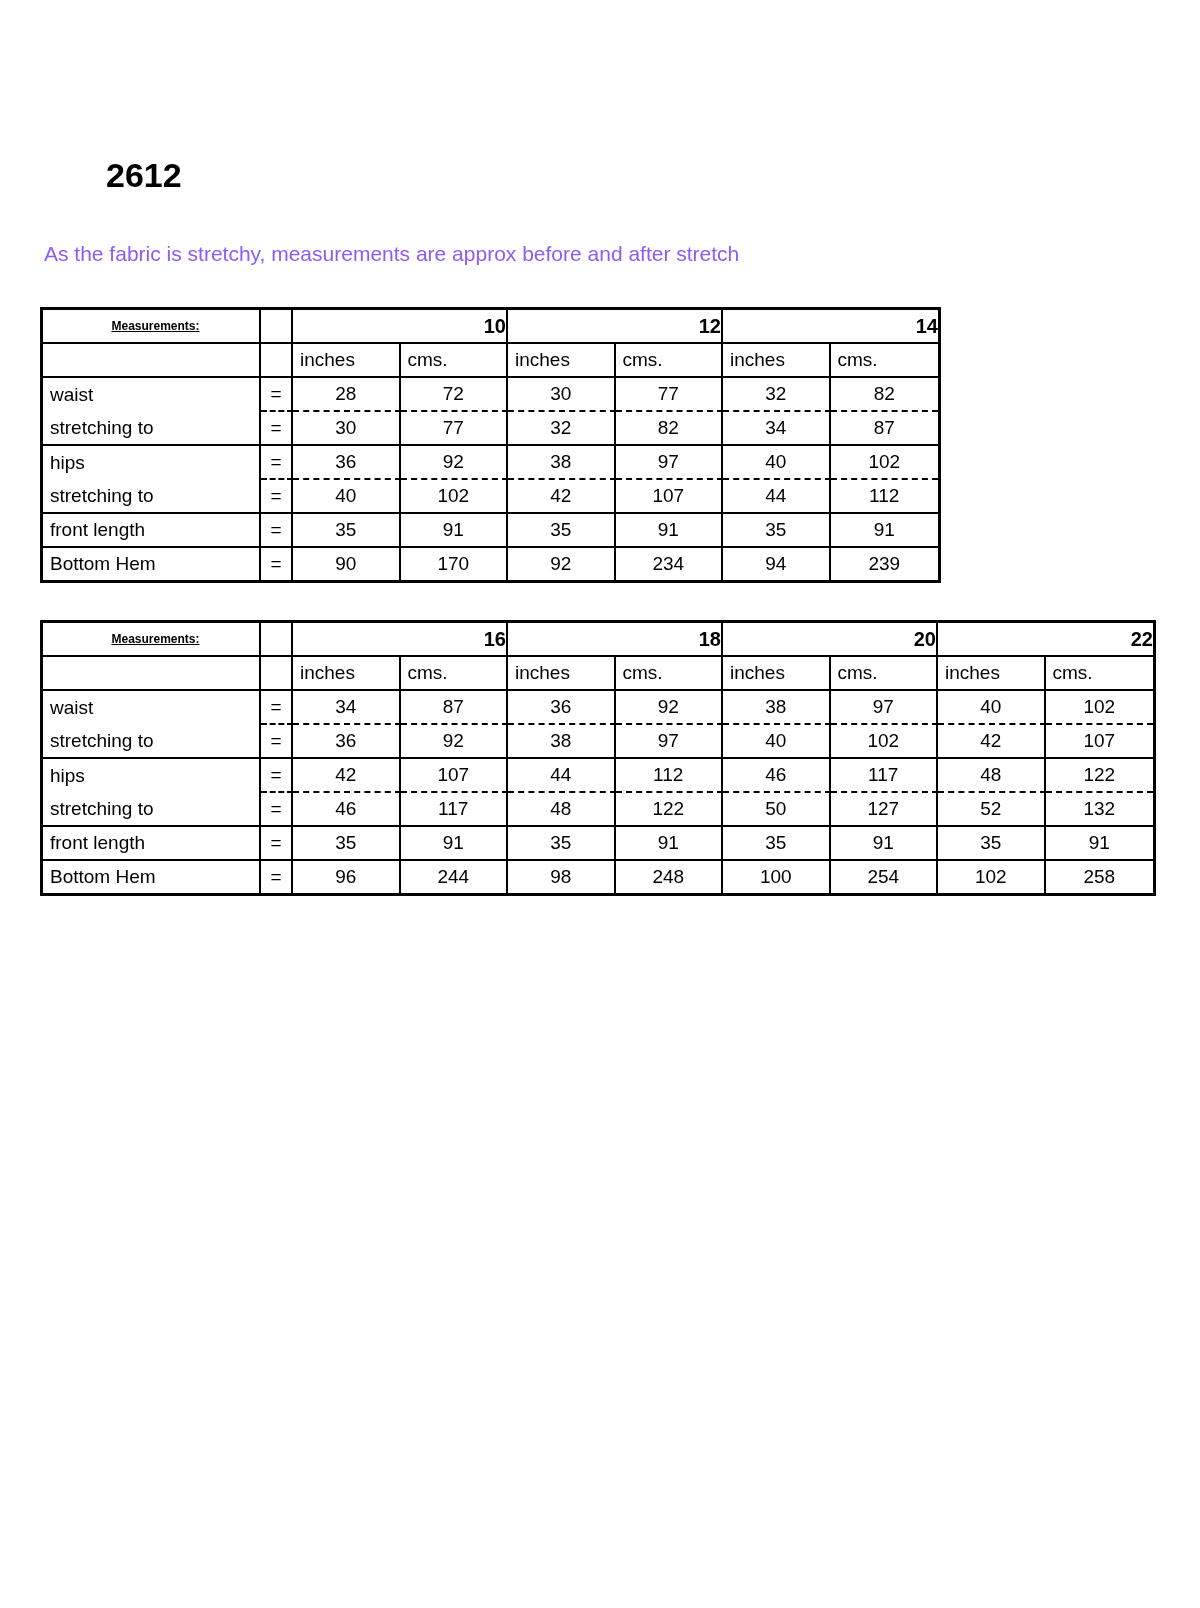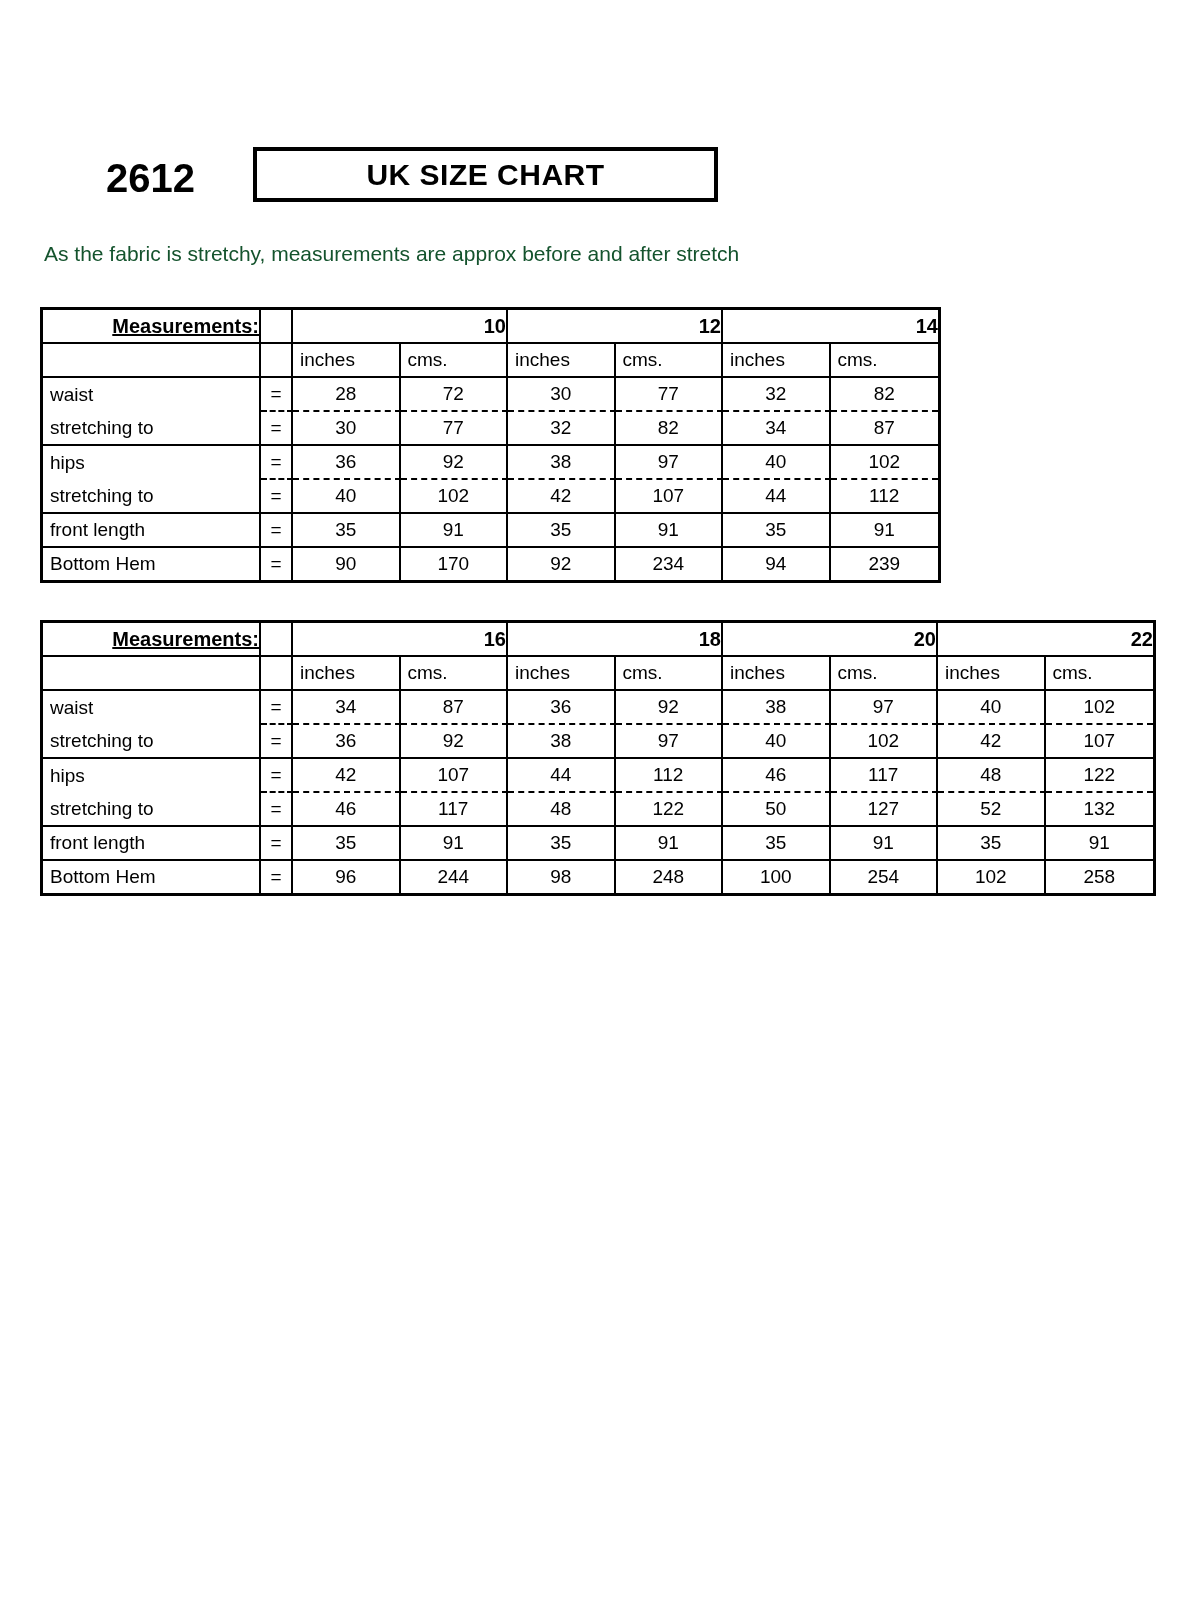--- a/index.html
+++ b/index.html
@@ -19,21 +19,21 @@
     left: 0; top: 0;
     width: 1200px;
     height: 1608px;
     background: #ffffff;
     overflow: hidden;
   }
   .code {
     position: absolute;
     left: 106px;
     top: 156px;
-    font-size: 40px;
+    font-size: 34px;
     font-weight: bold;
     text-align: center;
   }
   .title-box {
     position: absolute;
     left: 253px;
     top: 147px;
     width: 465px;
     height: 55px;
     border: 4px solid #000000;
@@ -46,21 +46,21 @@
   .title-text {
     font-size: 30px;
     font-weight: bold;
     letter-spacing: 0.5px;
   }
   .note {
     position: absolute;
     left: 44px;
     top: 242px;
     font-size: 21px;
-    color: #14532d;
+    color: #8b5cf6;
   }
   table.size-table {
     position: absolute;
     border-collapse: separate;
     border-spacing: 0;
     border: 3px solid #000000;
     table-layout: fixed;
     background: #ffffff;
   }
   table.t1 { left: 40px; top: 307px; width: 901px; }
@@ -83,40 +83,37 @@
   .size-table .label { text-align: left; padding-left: 7px; }
   .size-table .eq    { text-align: center; }
   .size-table .val   { text-align: center; }
   .size-table .unit  { text-align: left; padding-left: 7px; margin-left: 44px; }
   .size-table th.size {
     text-align: right;
     font-weight: bold;
     font-size: 20px;
   }
   .size-table th.mhead {
-    text-align: right;
+    text-align: center;
     padding-left: 9px;
     font-weight: bold;
-    font-size: 20px;
+    font-size: 12px;
     text-decoration: underline;
   }
   
   .size-table tr.dash-below td { border-bottom: 2px dashed #000000; }
   .size-table tr.dash-below td.label { border-bottom: none; }
 </style>
 </head>
 <body>
 
 <div class="page">
 
   <div class="code">2612</div>
 
-  <div class="title-box">
-    <span class="title-text">UK SIZE CHART</span>
-  </div>
 
   <div class="note">As the fabric is stretchy, measurements are approx before and after stretch</div>
 
   <table class="size-table t1">
     <colgroup>
       <col class="c-label">
         <col class="c-eq">
       <col>
         <col>
         <col>

